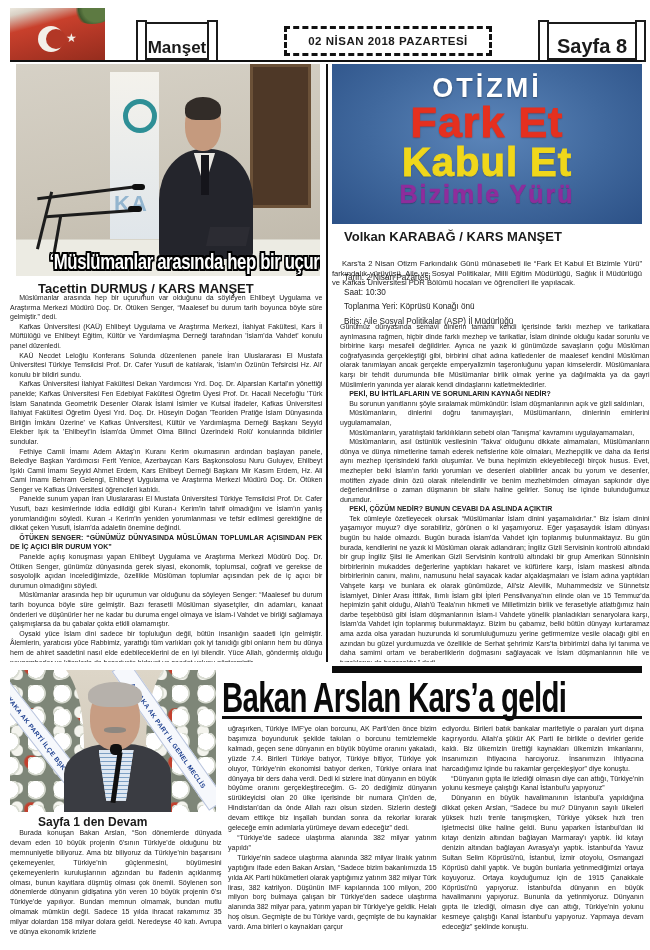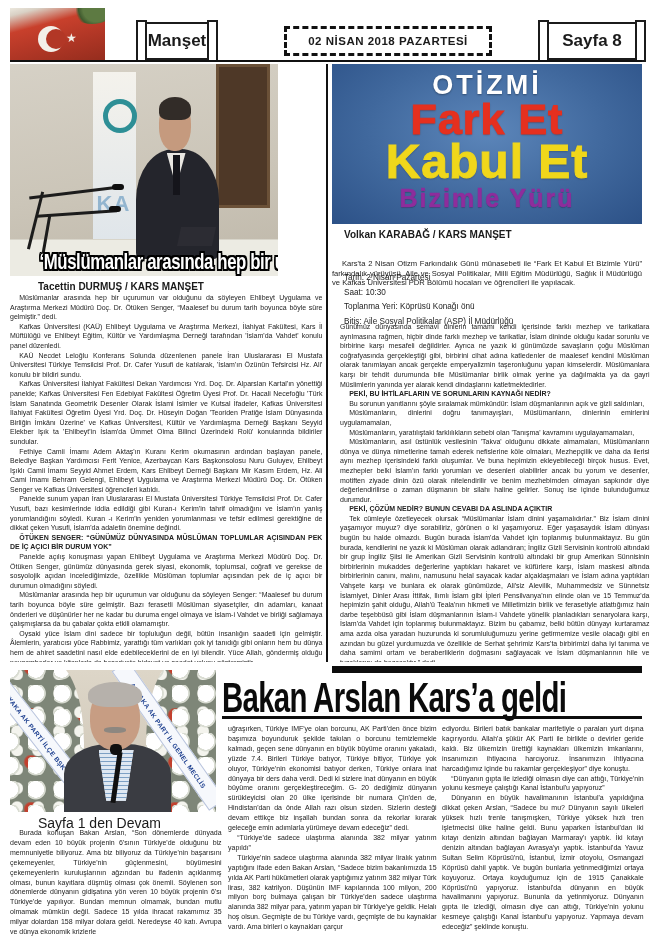--- a/index.html
+++ b/index.html
@@ -5,41 +5,41 @@
   html,body{margin:0;padding:0;background:#ffffff;}
   .page{position:relative;width:650px;height:950px;background:#ffffff;font-family:"Liberation Sans",sans-serif;color:#1a1a1a;overflow:hidden;}
 
   
   .flag{position:absolute;left:10px;top:8px;width:95px;height:54px;overflow:hidden;background:linear-gradient(165deg,#ece8de 0%,#d9d1c5 10%,#c8402c 32%,#b23726 60%,#932c1d 100%);}
   .flag .foliage{position:absolute;right:-8px;top:-10px;width:42px;height:26px;background:radial-gradient(circle at 60% 40%,#5d7a42 0 45%,#3f5a2e 60%,transparent 70%);border-radius:50%;}
   .flag .crescent-outer{position:absolute;left:28px;top:18px;width:26px;height:26px;border-radius:50%;background:#f3efe8;}
   .flag .crescent-inner{position:absolute;left:36px;top:21px;width:20px;height:20px;border-radius:50%;background:#b23726;}
   .flag .star{position:absolute;left:56px;top:24px;color:#f3efe8;font-size:12px;line-height:12px;}
 
-  .ornate{position:absolute;border:2px solid #1b1b1b;display:flex;align-items:center;justify-content:center;font-weight:bold;background:#fff;}
+  .ornate{position:absolute;border:2px solid #1b1b1b;display:flex;align-items:flex-end;justify-content:center;font-weight:bold;background:#fff;}
   .ornate::before,.ornate::after{content:"";position:absolute;top:-4px;bottom:-4px;width:7px;border:2px solid #1b1b1b;background:#fff;}
   .ornate::before{left:-6px;}
   .ornate::after{right:-6px;}
   .brand-box{left:140px;top:22px;width:70px;height:34px;font-size:17px;}
-  .page-box{left:542px;top:22px;width:96px;height:34px;font-size:17px;}
+  .page-box{left:542px;top:22px;width:96px;height:34px;font-size:20px;}
   .date-box{position:absolute;left:284px;top:26px;width:202px;height:24px;border:3px dashed #111;display:flex;align-items:center;justify-content:center;font-weight:bold;font-size:11.5px;letter-spacing:0.5px;}
   .header-rule{position:absolute;left:10px;top:60px;width:632px;height:2px;background:#111;}
 
   
   .vdivider{position:absolute;left:326px;top:64px;width:2px;height:598px;background:#111;}
 
   .body-text{font-size:7.6px;line-height:9.6px;text-align:justify;color:#222;}
   .condense{transform:scaleX(0.92);transform-origin:0 0;width:108.5%;}
   .body-text p{margin:0;text-indent:10px;}
   .body-text p.heading{font-weight:bold;}
   .body-text p.cont{text-indent:0;}
-  .byline{position:absolute;font-size:10px;font-weight:bold;}
-
-  
-  .photo1{position:absolute;left:10px;top:64px;width:268px;height:212px;background:linear-gradient(170deg,#d6d1c6 0%,#cbc5b8 55%,#beb7a9 100%);overflow:hidden;}
+  .byline{position:absolute;font-size:13px;font-weight:bold;}
+
+  
+  .photo1{position:absolute;left:16px;top:64px;width:304px;height:212px;background:linear-gradient(170deg,#d6d1c6 0%,#cbc5b8 55%,#beb7a9 100%);overflow:hidden;}
   .p1-door{position:absolute;right:3%;top:0;width:20%;height:68%;background:#4e3827;border:3px solid #6b5138;box-sizing:border-box;}
   .p1-banner{position:absolute;left:31%;top:4%;width:16%;height:90%;background:linear-gradient(#f4f2ec,#dde4ea);}
   .p1-banner::before{content:"";position:absolute;left:50%;top:14%;width:24px;height:24px;margin-left:-12px;border:5px solid #2e8f96;border-radius:50%;}
   .p1-banner .kletters{position:absolute;left:8%;top:62%;color:#93b5cf;font-weight:bold;font-size:22px;letter-spacing:1px;}
   .p1-table{position:absolute;left:0;bottom:0;width:100%;height:17%;background:#ecebe3;border-top:1px solid #d8d5ca;}
   .p1-laptop{position:absolute;left:63%;bottom:14%;width:13%;height:9%;background:#2c2c33;transform:skewX(-12deg);}
   .p1-man-torso{position:absolute;left:47%;top:40%;width:31%;height:52%;background:#24252c;border-radius:46% 46% 6% 6%;}
   .p1-man-shirt{position:absolute;left:58.5%;top:42%;width:7%;height:16%;background:#e9e7e2;clip-path:polygon(0 0,100% 0,50% 100%);}
   .p1-man-tie{position:absolute;left:60.8%;top:43%;width:2.6%;height:19%;background:#15151b;}
   .p1-man-head{position:absolute;left:55.5%;top:17%;width:12%;height:24%;background:#c59a7e;border-radius:46%;}
@@ -52,21 +52,21 @@
   .p1-michead2{position:absolute;left:37%;top:67%;width:4.5%;height:6px;background:#0f0f0f;border-radius:3px;}
   .photo1-headline{position:absolute;left:0;right:0;bottom:1px;text-align:center;white-space:nowrap;font-weight:bold;font-size:21.5px;color:#ffffff;transform:scaleX(0.78);letter-spacing:-0.5px;
     text-shadow:-2px -2px 0 #000,2px -2px 0 #000,-2px 2px 0 #000,2px 2px 0 #000,0 -2px 0 #000,0 2px 0 #000,-2px 0 0 #000,2px 0 0 #000;}
   .byline1{left:22px;top:281px;margin-left:16px;}
   .article1{position:absolute;left:10px;top:293px;width:313px;height:369px;overflow:hidden;}
 
   
   .poster{position:absolute;left:332px;top:64px;width:310px;height:160px;background:radial-gradient(ellipse at 50% 42%,#5c86ba 0%,#40689d 55%,#2c5187 100%);display:flex;flex-direction:column;align-items:center;justify-content:center;overflow:hidden;}
   .poster .l1{color:#ffffff;font-size:27px;font-weight:bold;letter-spacing:3px;line-height:1;margin-top:-4px;text-shadow:0 1px 2px rgba(0,0,0,.35);}
   .poster .l2{color:#e5301f;font-size:43px;font-weight:bold;line-height:0.95;letter-spacing:1px;text-shadow:0 1px 2px rgba(0,0,0,.3);-webkit-text-stroke:1px #e5301f;}
-  .poster .l3{color:#f0d71b;font-size:48px;font-weight:bold;line-height:0.95;letter-spacing:1px;text-shadow:0 1px 2px rgba(0,0,0,.3);-webkit-text-stroke:1px #f0d71b;}
+  .poster .l3{color:#f0d71b;font-size:40px;font-weight:bold;line-height:0.95;letter-spacing:1px;text-shadow:0 1px 2px rgba(0,0,0,.3);-webkit-text-stroke:1px #f0d71b;}
   .poster .l4{color:#8e2d9c;font-size:25px;font-weight:bold;letter-spacing:2px;line-height:1.1;text-shadow:0 1px 1px rgba(0,0,0,.25);-webkit-text-stroke:0.5px #8e2d9c;}
   .byline2{left:344px;top:229px;}
   .intro2{position:absolute;left:332px;top:259px;width:310px;}
   .intro2 p{text-indent:10px;}
   .details2{position:absolute;left:344px;top:273px;width:298px;font-size:8.2px;color:#222;}
   .details2 p{margin:0 0 5.5px 0;}
   .article2{position:absolute;left:332px;top:322px;width:310px;height:340px;overflow:hidden;margin-left:8px;}
   .blackbar{position:absolute;left:332px;top:666px;width:310px;height:7px;background:#0d0d0d;}
 
   
@@ -80,21 +80,21 @@
   .ribbon1{left:-14px;top:-6px;width:150px;transform:rotate(52deg);transform-origin:0 0;}
   .ribbon2{left:118px;top:-10px;width:170px;transform:rotate(55deg);transform-origin:0 0;}
   .p2-man-torso{position:absolute;left:26%;top:52%;width:52%;height:50%;background:#3a3c42;border-radius:42% 42% 0 0;}
   .p2-man-shirt{position:absolute;left:43%;top:56%;width:17%;height:36%;clip-path:polygon(0 0,100% 0,78% 100%,22% 100%);
     background:repeating-linear-gradient(0deg,#dfe8f2 0 3px,#7da0c4 3px 4px),#dfe8f2;}
   .p2-man-head{position:absolute;left:39%;top:12%;width:24%;height:44%;background:#c79d83;border-radius:46%;}
   .p2-man-head::before{content:"";position:absolute;left:-4%;top:-8%;width:108%;height:40%;background:#b6b1ab;border-radius:50% 50% 36% 36%;}
   .p2-man-head::after{content:"";position:absolute;left:28%;top:64%;width:44%;height:9%;background:#8d8780;border-radius:40%;}
   .p2-mic{position:absolute;left:50.5%;top:58%;width:2.5%;height:36%;background:#101010;transform:rotate(8deg);}
   .p2-michead{position:absolute;left:48.5%;top:52%;width:6%;height:8%;background:#101010;border-radius:40%;}
-  .caption2{position:absolute;left:38px;top:815px;font-size:14px;font-weight:normal;}
+  .caption2{position:absolute;left:38px;top:815px;font-size:12px;font-weight:bold;}
   .bcol1{position:absolute;left:10px;top:828px;width:212px;height:118px;overflow:hidden;}
   .headline2{position:absolute;left:222px;top:674px;width:424px;height:42px;overflow:visible;}
   .headline2 span{display:inline-block;white-space:nowrap;font-weight:bold;font-size:42px;letter-spacing:-1px;color:#0b0b0b;transform:scaleX(0.70);transform-origin:0 0;}
   .headline2-rule{position:absolute;left:222px;top:716px;width:420px;height:3px;background:#0d0d0d;}
   .bcol2{position:absolute;left:228px;top:724px;width:209px;height:222px;overflow:hidden;}
   .bcol3{position:absolute;left:442px;top:724px;width:202px;height:222px;overflow:hidden;}
   .bcol2 .body-text,.bcol3 .body-text,.bcol1 .body-text{line-height:9.9px;}
 </style>
 </head>
 <body>

